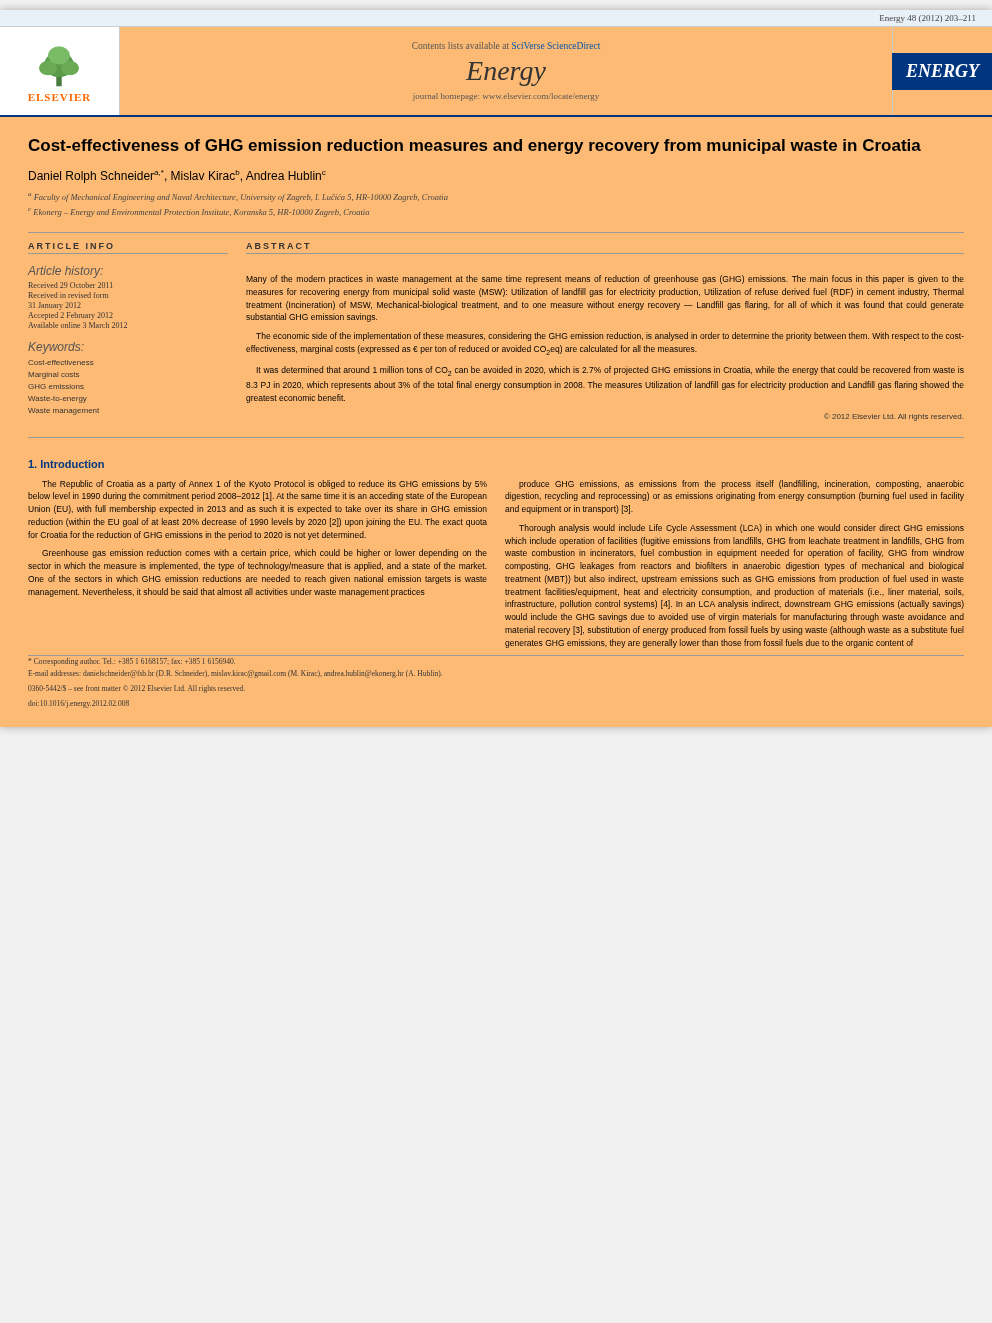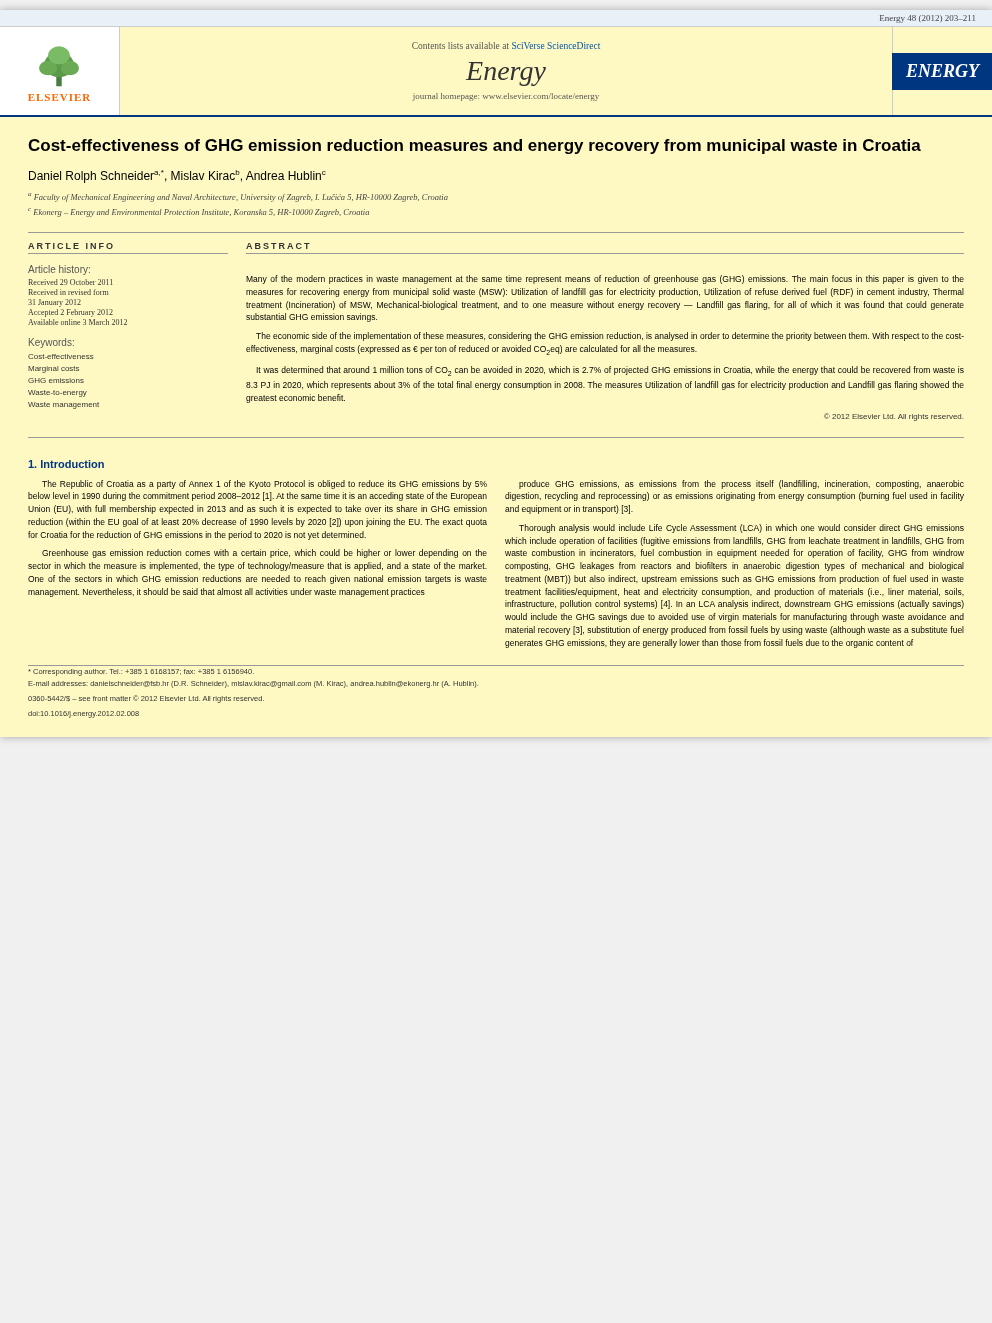--- a/index.html
+++ b/index.html
@@ -7,21 +7,21 @@
       background: #f0f0f0;
       font-family: 'Times New Roman', Times, serif;
       font-size: 10px;
       color: #000;
       display: flex;
       justify-content: center;
       padding: 10px 0;
     }
     .page {
       width: 992px;
-      background: #fef9c3;
+      background: #fdba74;
       padding: 0;
       box-shadow: 0 0 8px rgba(0,0,0,0.3);
     }
     
     .top-bar {
       background: #e8f0f8;
       text-align: right;
       padding: 3px 16px;
       font-size: 9px;
       color: #444;
@@ -158,21 +158,22 @@
       font-weight: bold;
       letter-spacing: 2px;
       color: #333;
       font-family: Arial, sans-serif;
       text-transform: uppercase;
       margin-bottom: 6px;
       border-bottom: 1px solid #999;
       padding-bottom: 2px;
     }
     .info-sub-label {
-      font-size: 10px;
+      font-size: 12px;
+      font-style: italic;
       color: #555;
       margin-bottom: 3px;
       font-family: Arial, sans-serif;
       margin-top: 10px;
     }
     .info-item {
       font-size: 8px;
       color: #333;
       margin-bottom: 1px;
       font-family: Liberation Serif, serif;
@@ -231,24 +232,23 @@
     .text-col p {
       margin-bottom: 6px;
       text-indent: 14px;
     }
     .text-col p:first-child {
       text-indent: 14px;
     }
     
     .footnotes {
       border-top: 1px solid #999;
-      margin-top: 10px;
       font-size: 7.5px;
       color: #333;
-      font-family: Liberation Sans, sans-serif;
+      font-family: Liberation Serif, serif;
       line-height: 1.5;
     }
     .footnote-doi {
       font-size: 7.5px;
       color: #333;
       margin-top: 4px;
     }
     
     sub { font-size: 7px; }
   </style>

